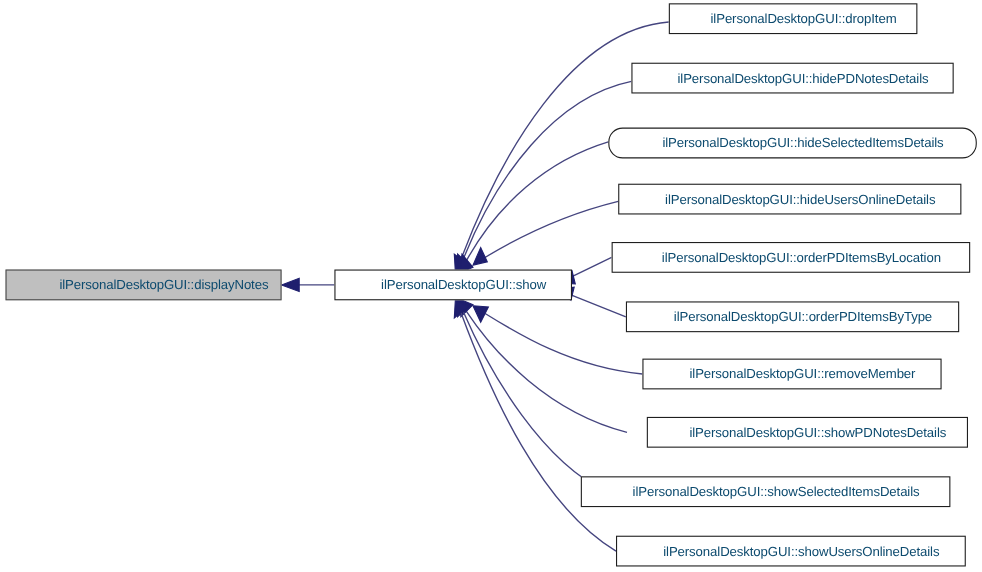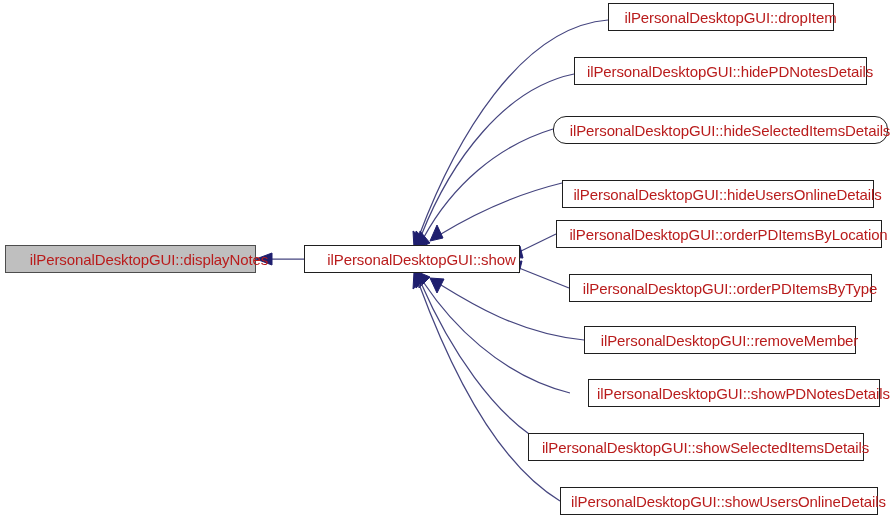--- a/index.html
+++ b/index.html
@@ -32,23 +32,23 @@
     display: flex;
     align-items: center;
     justify-content: center;
     background: #ffffff;
     border: 1px solid #1f1f1f;
     white-space: nowrap;
     z-index: 5;
   }
   .node .node-label {
     font-family: "Liberation Sans", sans-serif;
-    font-size: 15px;
+    font-size: 12px;
     line-height: 1;
-    color: #b91c1c;
+    color: #0c4a6e;
     letter-spacing: -0.1px;
     margin-left: 19px;
   }
   .node.current {
     background: #bfbfbf;
     border: 1px solid #4d4d4d;
   }
   .node.focus {
     border: 1px solid #1f1f1f;
   }
@@ -114,21 +114,21 @@
       </div>
       <div class="node focus" style="left: 608px; top: 3px; width: 226px; height: 28px;">
         <span class="node-label">ilPersonalDesktopGUI::dropItem</span>
       </div>
       <div class="node focus" style="left: 574px; top: 57px; width: 293px; height: 28px;">
         <span class="node-label">ilPersonalDesktopGUI::hidePDNotesDetails</span>
       </div>
       <div class="node focus" style="left: 553px; top: 116px; width: 335px; height: 28px; border-radius: 13px;">
         <span class="node-label">ilPersonalDesktopGUI::hideSelectedItemsDetails</span>
       </div>
-      <div class="node focus" style="left: 562px; top: 180px; width: 312px; height: 28px;">
+      <div class="node focus" style="left: 562px; top: 167px; width: 312px; height: 28px;">
         <span class="node-label">ilPersonalDesktopGUI::hideUsersOnlineDetails</span>
       </div>
       <div class="node focus" style="left: 556px; top: 220px; width: 326px; height: 28px;">
         <span class="node-label">ilPersonalDesktopGUI::orderPDItemsByLocation</span>
       </div>
       <div class="node focus" style="left: 569px; top: 274px; width: 303px; height: 28px;">
         <span class="node-label">ilPersonalDesktopGUI::orderPDItemsByType</span>
       </div>
       <div class="node focus" style="left: 584px; top: 326px; width: 272px; height: 28px;">
         <span class="node-label">ilPersonalDesktopGUI::removeMember</span>

